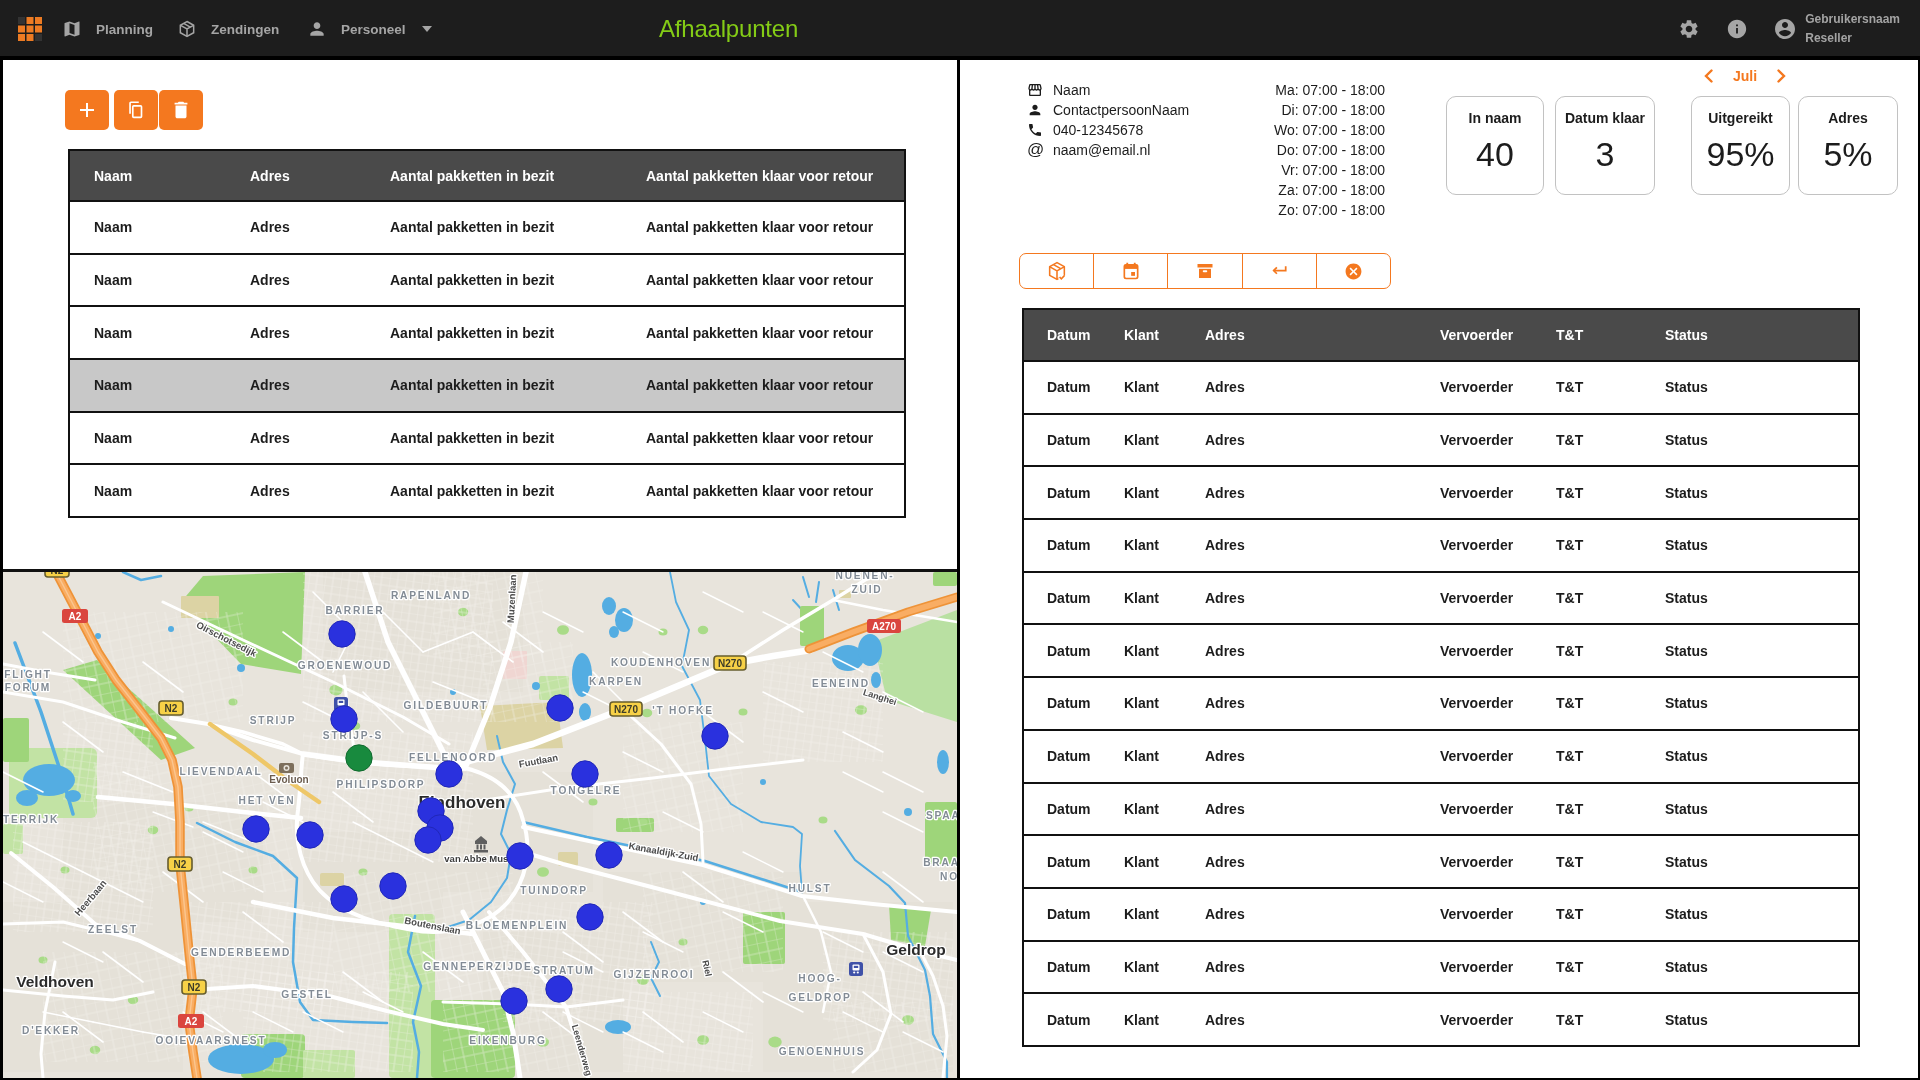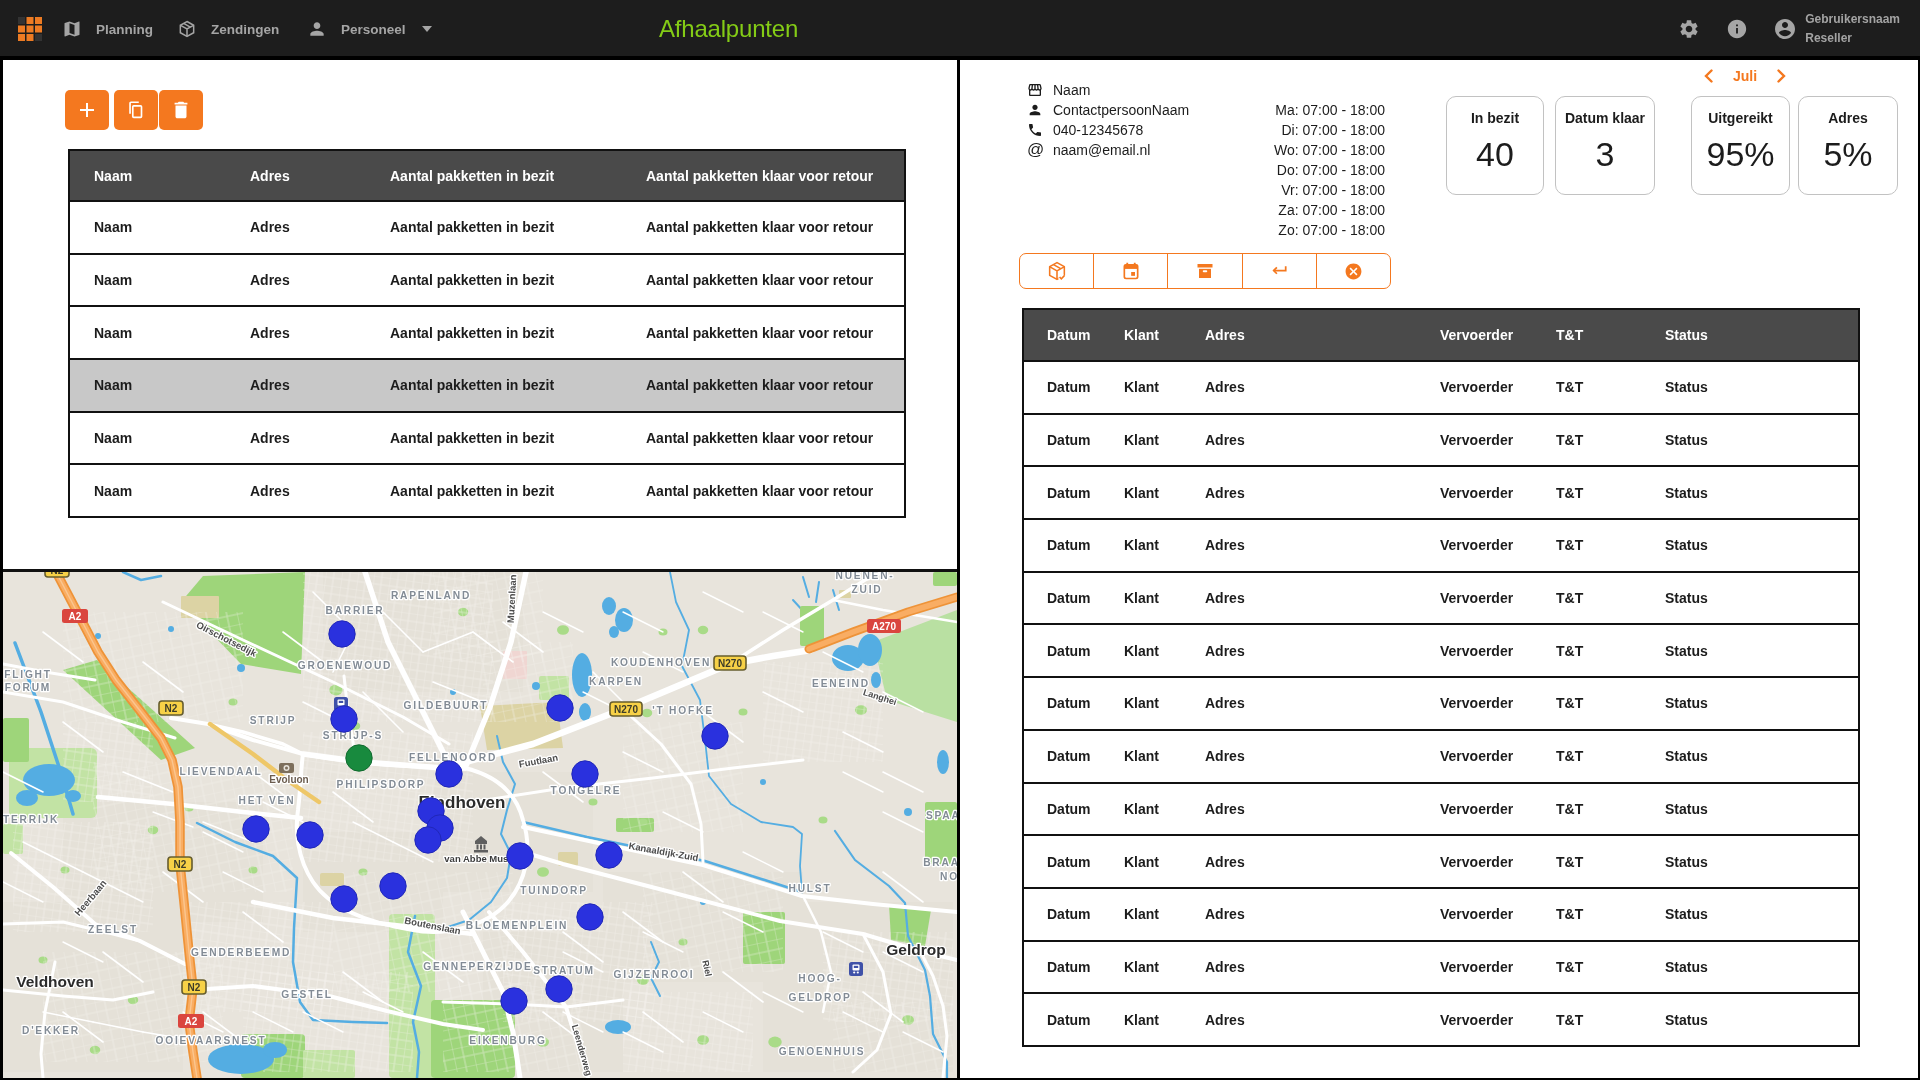--- a/index.html
+++ b/index.html
@@ -19,21 +19,21 @@
 table.grid td, table.grid th { border-style:solid none; border-width:2px 0; border-color:#111; padding:0; }
 .ltable { position:absolute; left:65px; top:89px; width:838px; }
 .ltable th { height:51px; }
 .ltable td { height:52.7px; }
 table.ltable td, table.ltable th { padding:0 0 0 24px; }
 .hl td { background:#c8c8c8; }
 .map { position:absolute; left:0px; top:509px; width:954px; height:509px; border-top:3px solid #111; }
 .contact { position:absolute; left:1027px; top:80px; font-size:14px; color:#1c1c1c; }
 .contact .row { height:20px; display:flex; align-items:center; }
 .contact .cic { width:16px; margin-right:10px; display:flex; }
-.hours { position:absolute; left:1240px; top:80px; width:145px; font-size:14px; color:#1c1c1c; text-align:right; line-height:20px;margin-top:20px; }
+.hours { position:absolute; left:1240px; top:80px; width:145px; font-size:14px; color:#1c1c1c; text-align:right; line-height:20px; }
 .monthnav { position:absolute; left:1704px; top:68px; width:82px; color:#f4781f; font-weight:bold; font-size:14px; display:flex; align-items:center; justify-content:space-between; }
 .card { position:absolute; top:96px; height:99px; background:#fff; border:1px solid #c2c2c2; border-radius:10px; text-align:center; color:#1c1c1c; }
 .card .lbl { margin-top:13px; font-size:14px; font-weight:bold; }
 .card .val { margin-top:9px; font-size:34px; }
 .btnrow { position:absolute; left:1019px; top:253px; width:372px; height:36px; border:1px solid #f4781f; border-radius:7px; background:#fff; display:flex; }
 .btnrow .cell { flex:1; border-right:1px solid #f4781f; display:flex; align-items:center; justify-content:center; }
 .btnrow .cell:last-child { border-right:none; }
 .rtable { position:absolute; left:1022px; top:308px; width:838px; }
 .rtable th { height:52px; }
 .rtable td { height:52.7px; }
@@ -570,21 +570,21 @@
 <div class="monthnav">
   <svg width="9" height="14" viewBox="0 0 9 14" fill="none" stroke="#f4781f" stroke-width="2.4" stroke-linecap="round">
       <path d="M7.5 1.5L2 7l5.5 5.5"></path>
     </svg>
   <span>Juli</span>
   <svg width="9" height="14" viewBox="0 0 9 14" fill="none" stroke="#f4781f" stroke-width="2.4" stroke-linecap="round">
       <path d="M1.5 1.5L7 7l-5.5 5.5"></path>
     </svg>
 </div>
 <div class="card" style="left:1446px;width:98px">
-    <div class="lbl">In bezit</div>
+    <div class="lbl">In naam</div>
     <div class="val">40</div>
   </div>
 <div class="card" style="left:1555px;width:100px">
     <div class="lbl">Datum klaar</div>
     <div class="val">3</div>
   </div>
 <div class="card" style="left:1691px;width:99px">
     <div class="lbl">Uitgereikt</div>
     <div class="val">95%</div>
   </div>

